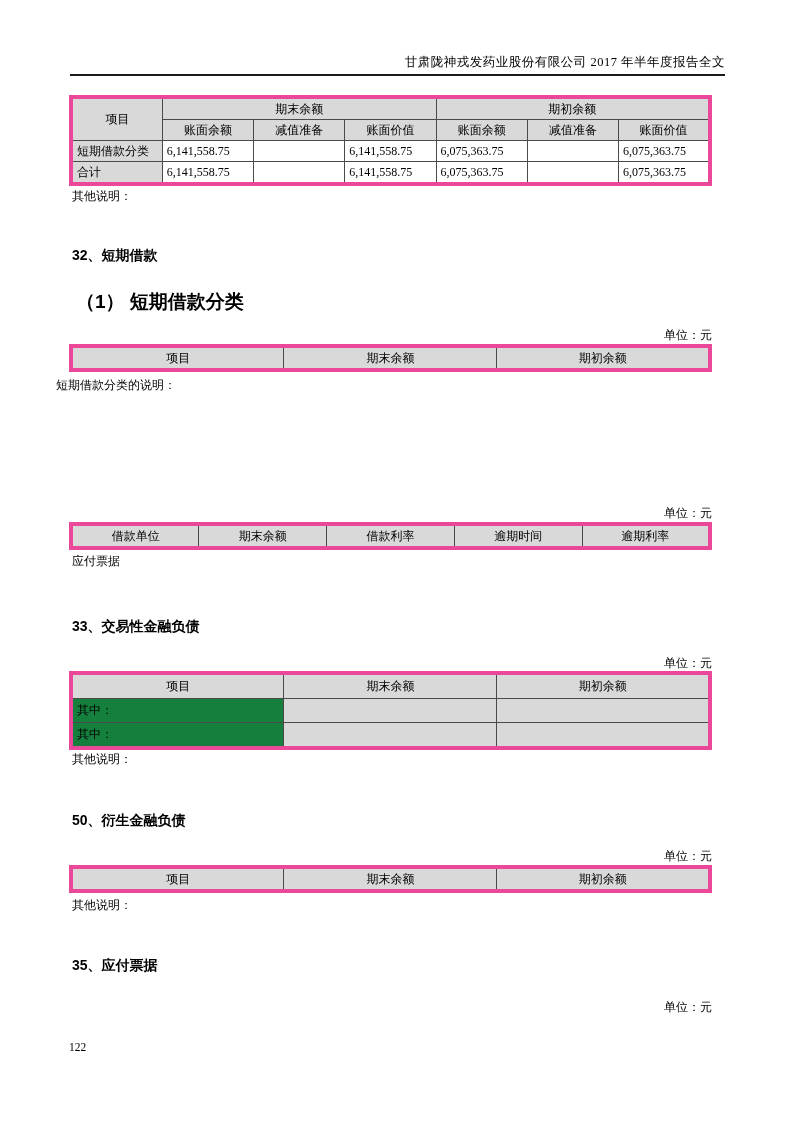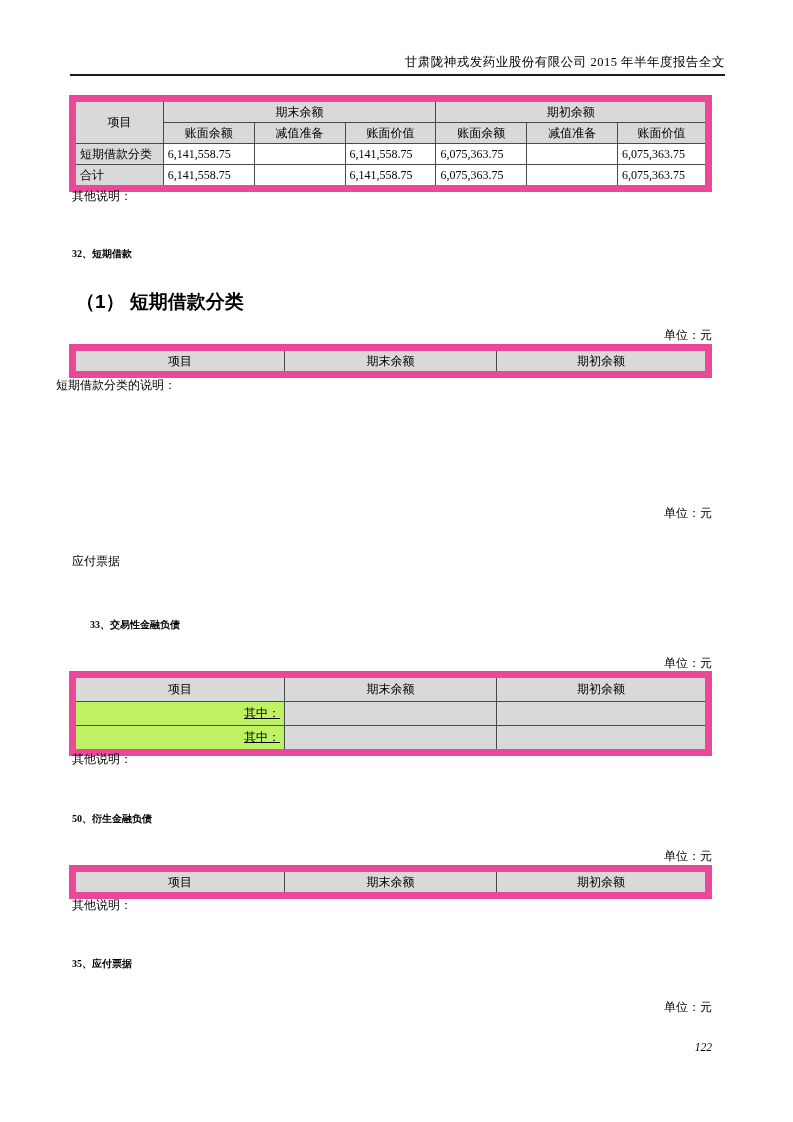--- a/index.html
+++ b/index.html
@@ -22,58 +22,58 @@
   .header-rule {
     left: 70px; top: 74px; width: 655px; height: 2px;
     background: #1a1a1a;
   }
 
   
   table.tbl {
     border-collapse: collapse;
     table-layout: fixed;
     width: 643px;
-    border: 7px solid #ec4899;
+    border: 4px solid #ec4899;
   }
   table.tbl td {
     border: 1px solid #4a4a4a;
     font-size: 12px;
     height: 20px;
     padding: 0 4px;
     overflow: hidden;
     white-space: nowrap;
     vertical-align: middle;
   }
   table.t33 td { height: 23px; }
   td.hd { background: #d9d9d9; text-align: center; }
   td.item { background: #d9d9d9; text-align: left; padding-left: 4px; }
   td.num { padding-right: 8px; }
-  td.sub-item { background: #bef264; text-align: right; padding-left: 28px; text-decoration: underline; }
+  td.sub-item { background: #15803d; text-align: left; padding-left: 28px; }
   td.shaded { background: #d9d9d9; }
 
   
   .note { font-size: 12px; }
   .para { font-size: 12px; width: 643px; }
   .unit { width: 643px; text-align: right; font-size: 12px; }
   .h-main {
-    font-family: Liberation Serif, serif;
-    font-weight: bold; font-size: 10px;
+    font-family: Liberation Sans, sans-serif;
+    font-weight: bold; font-size: 14px;
   }
   .h-sub {
     font-family: "Liberation Sans", sans-serif;
     font-weight: bold; font-size: 19px;
   }
-  .pagenum { width: 643px; text-align: right; font-size: 11.5px; font-style: italic; }
+  .pagenum { width: 643px; font-size: 11.5px; }
 </style>
 </head>
 <body>
 
 <div class="page">
 
-  <div class="abs doc-header">甘肃陇神戎发药业股份有限公司 2015 年半年度报告全文</div>
+  <div class="abs doc-header">甘肃陇神戎发药业股份有限公司 2017 年半年度报告全文</div>
   <div class="abs header-rule"></div>
 
   <table class="tbl abs" style="left:69px; top:95px;">
     <colgroup>
       <col style="width:14.285%">
         <col style="width:14.285%">
         <col style="width:14.285%">
       <col style="width:14.285%">
         <col style="width:14.285%">
         <col style="width:14.285%">
@@ -132,24 +132,42 @@
       <td class="hd">期末余额</td>
       <td class="hd">期初余额</td>
     </tr>
   </tbody>
     </table>
 
   <div class="abs note" style="left:56px; top:377px;">短期借款分类的说明：</div>
 
   <div class="abs unit" style="left:69px; top:505px;">单位：元</div>
 
+  <table class="tbl abs" style="left:69px; top:522px;">
+    <colgroup>
+        <col style="width:20%">
+        <col style="width:20%">
+        <col style="width:20%">
+        <col style="width:20%">
+        <col style="width:20%">
+      </colgroup>
+    <tbody>
+        <tr>
+      <td class="hd">借款单位</td>
+      <td class="hd">期末余额</td>
+      <td class="hd">借款利率</td>
+      <td class="hd">逾期时间</td>
+      <td class="hd">逾期利率</td>
+    </tr>
+  </tbody>
+    </table>
 
   <div class="abs note" style="left:72px; top:553px;">应付票据</div>
 
-  <div class="abs h-main" style="left:72px; top:618px;margin-left:18px;">33、交易性金融负债</div>
+  <div class="abs h-main" style="left:72px; top:618px;">33、交易性金融负债</div>
   <div class="abs unit" style="left:69px; top:655px;">单位：元</div>
 
   <table class="tbl t33 abs" style="left:69px; top:671px;">
     <colgroup>
         <col style="width:33.33%">
         <col style="width:33.33%">
         <col style="width:33.34%">
       </colgroup>
     <tbody>
         <tr>

